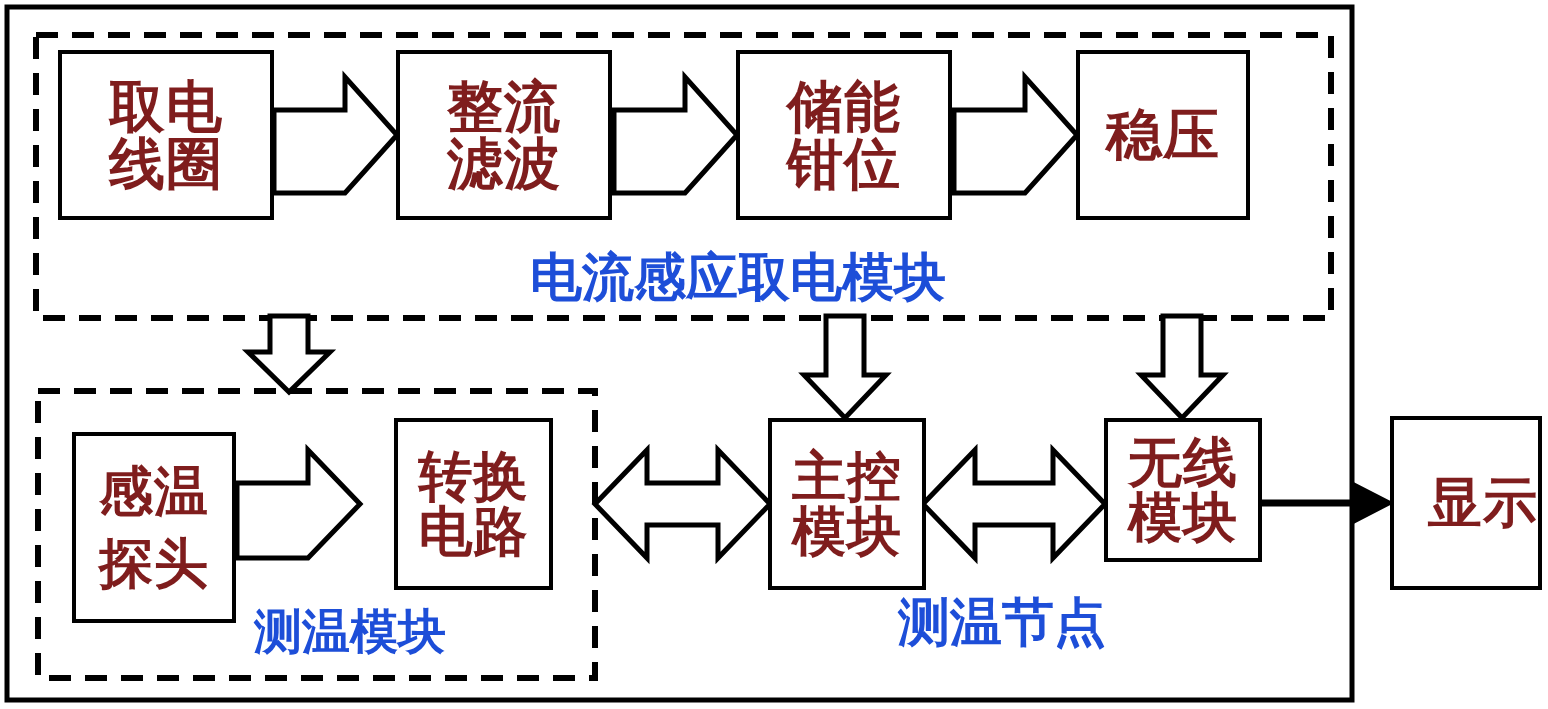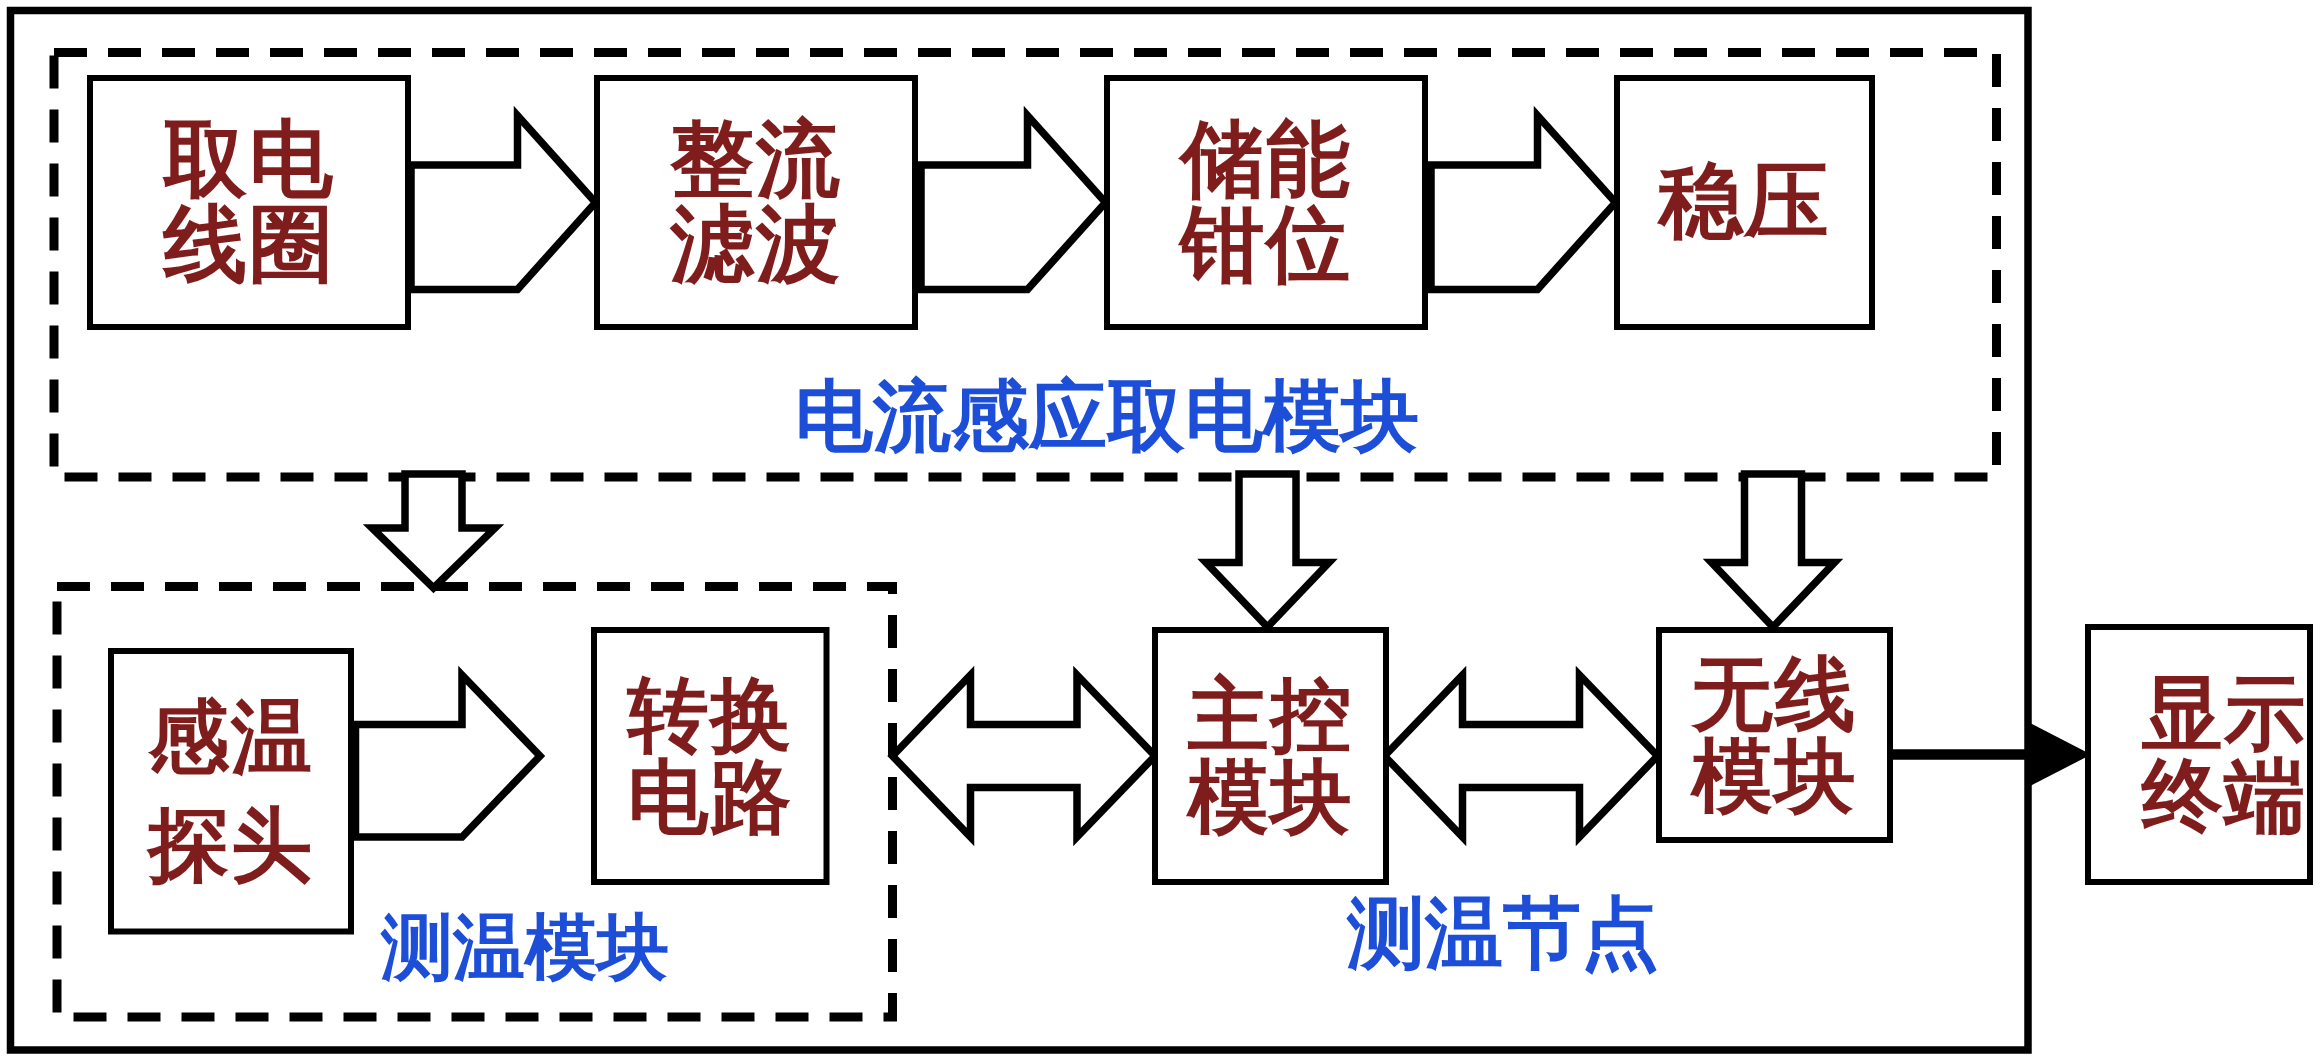--- a/index.html
+++ b/index.html
@@ -122,21 +122,20 @@
     <span class="ln">模块</span>
   </div>
 
   <div class="node-box t54" style="left:1104px; top:418px; width:158px; height:144px;text-align:right;">
     <span class="ln">无线</span>
     <span class="ln">模块</span>
   </div>
 
   <div class="node-box t54" style="left:1390px; top:416px; width:152px; height:174px;align-items:flex-end;">
     <span class="ln">显示</span>
-    <span class="ln">终端</span>
   </div>
 
   <div class="group-label t52" style="left:436px; top:243px; width:510px;">电流感应取电模块</div>
 
   <div class="group-label t48" style="left:156px; top:600px; width:290px;">测温模块</div>
 
   <div class="group-label t52" style="left:880px; top:588px; width:226px;">测温节点</div>
 
 </div>
 

